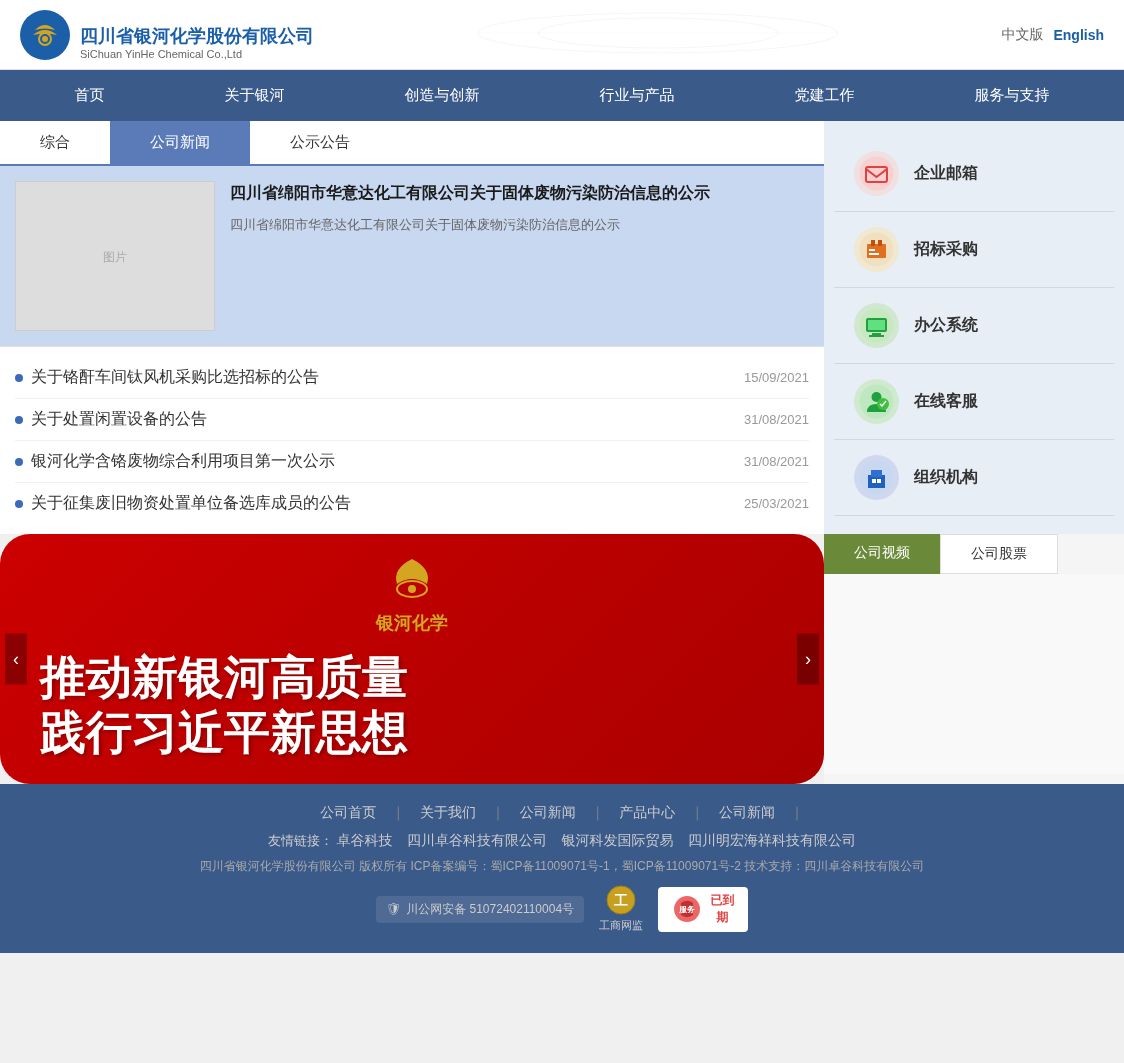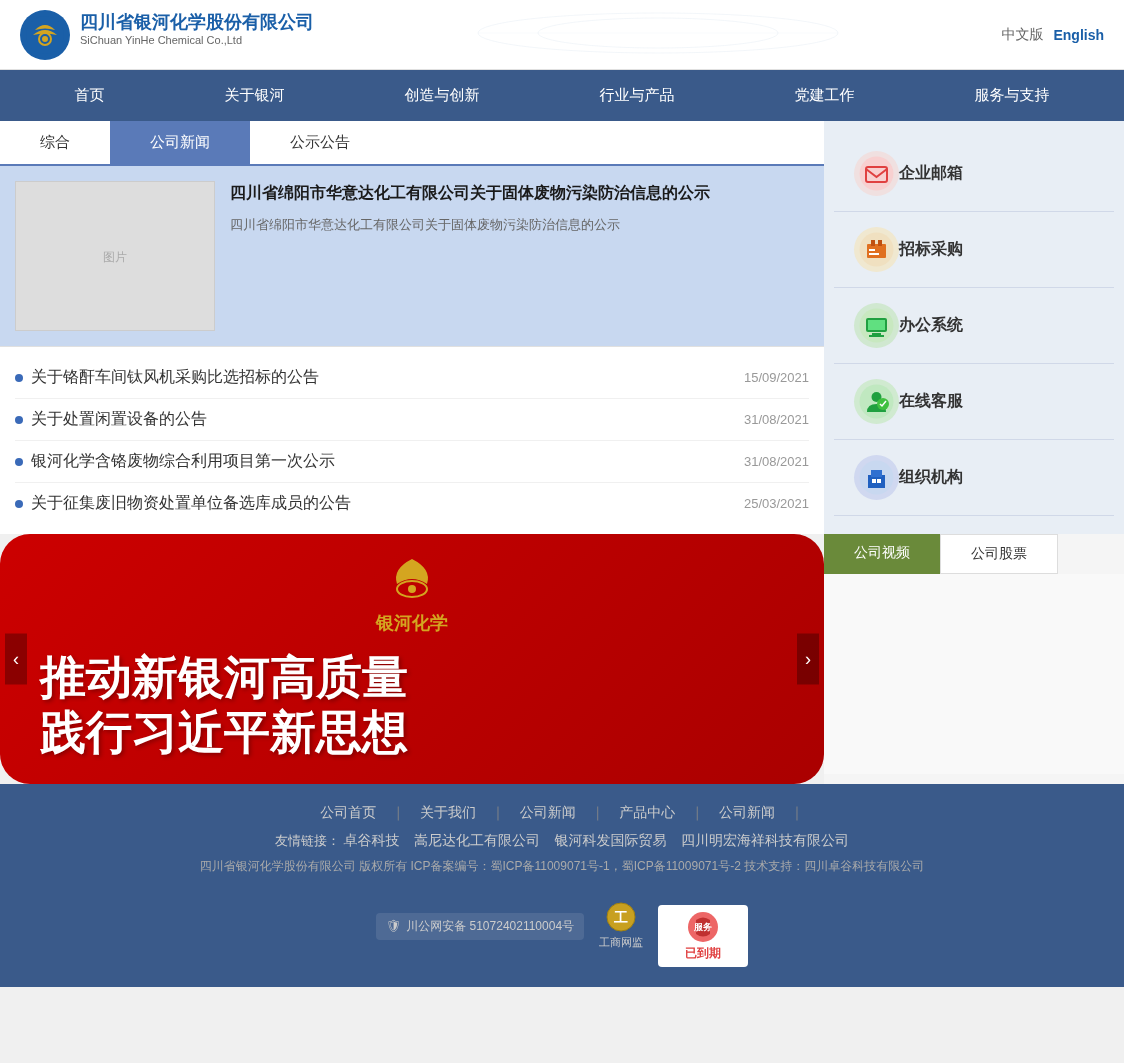--- a/index.html
+++ b/index.html
@@ -1,20 +1,20 @@
 <!DOCTYPE html>
 <html><head>
   <meta charset="utf-8">
   <style>
     * { margin: 0; padding: 0; box-sizing: border-box; }
     body { font-family: "Microsoft YaHei", Arial, sans-serif; font-size: 14px; background: #f0f0f0; width: 1124px; }
 
     
     .header { background: white; display: flex; align-items: center; justify-content: space-between; padding: 8px 20px; border-bottom: 1px solid #e0e0e0; }
-    .logo-area { display: flex; align-items: flex-start; gap: 10px; }
+    .logo-area { display: flex; align-items: flex-end; gap: 10px; }
     .logo-icon { width: 50px; height: 50px; background: #1a5fa8; border-radius: 50%; display: flex; align-items: center; justify-content: center; color: white; font-size: 20px; font-weight: bold; }
     .logo-text { display: flex; flex-direction: column; }
     .logo-cn { font-size: 18px; font-weight: bold; color: #1a5fa8; }
     .logo-en { font-size: 11px; color: #666; }
     .lang-switcher { display: flex; gap: 10px; align-items: center; font-size: 14px; }
     .lang-cn { color: #333; }
     .lang-en { color: #1a5fa8; font-weight: bold; }
 
     
     .nav { background: #3a5a8a; display: flex; justify-content: center; }
@@ -40,21 +40,21 @@
     
     .news-list { padding: 10px 15px; background: white; }
     .news-item { display: flex; justify-content: space-between; align-items: center; padding: 10px 0; border-bottom: 1px solid #f0f0f0; }
     .news-item:last-child { border-bottom: none; }
     .news-dot { width: 8px; height: 8px; background: #3a6ab8; border-radius: 50%; flex-shrink: 0; margin-right: 8px; }
     .news-title { color: #333; font-size: 16px; flex: 1; cursor: pointer; }
     .news-date { color: #999; font-size: 13px; margin-left: 10px; white-space: nowrap; }
 
     
     .sidebar-items { padding: 15px 10px; }
-    .sidebar-item { display: flex; align-items: center; gap: 0; padding: 15px 20px; cursor: pointer; border-bottom: 1px solid #d0d8e8; }
+    .sidebar-item { display: flex; align-items: center; gap: 15px; padding: 15px 20px; cursor: pointer; border-bottom: 1px solid #d0d8e8; }
     .sidebar-icon { width: 45px; height: 45px; border-radius: 50%; display: flex; align-items: center; justify-content: center; font-size: 22px; flex-shrink: 0; }
     .sidebar-label { font-size: 16px; color: #333; font-weight: bold; }
 
     
     .banner-section { display: flex; gap: 0; margin-top: 0; }
     .banner-left { flex: 1; position: relative; background: #cc0000; min-height: 250px; overflow: hidden; border-radius: 30px; }
     .banner-content { padding: 20px 40px; color: white; }
     .banner-logo { text-align: center; color: #d4a520; font-size: 22px; font-weight: bold; margin-bottom: 15px; }
     .banner-text { font-size: 46px; font-weight: 900; color: white; line-height: 1.2; text-shadow: 2px 2px 4px rgba(0,0,0,0.3); }
     .banner-arrow-left { position: absolute; left: 5px; top: 50%; transform: translateY(-50%); background: rgba(0,0,0,0.3); color: white; border: none; padding: 15px 8px; cursor: pointer; font-size: 18px; }
@@ -266,40 +266,40 @@
     <span class="footer-sep">｜</span>
     <span class="footer-link">产品中心</span>
     <span class="footer-sep">｜</span>
     <span class="footer-link">公司新闻</span>
     <span class="footer-sep">｜</span>
   </div>
   <div class="footer-friends">
     <span>友情链接：</span>
     <span class="footer-link">卓谷科技</span>
     <span> &nbsp;&nbsp;</span>
-    <span class="footer-link">嵩尼达化工有限公司</span>
+    <span class="footer-link">四川卓谷科技有限公司</span>
     <span> &nbsp;&nbsp;</span>
     <span class="footer-link">银河科发国际贸易</span>
     <span> &nbsp;&nbsp;</span>
     <span class="footer-link">四川明宏海祥科技有限公司</span>
   </div>
   <div class="footer-icp">四川省银河化学股份有限公司  版权所有  ICP备案编号：蜀ICP备11009071号-1，蜀ICP备11009071号-2 技术支持：四川卓谷科技有限公司</div>
   <div class="footer-badges">
     <div class="badge-police">
       <span>🛡</span>
       <span>川公网安备 51072402110004号</span>
     </div>
     <div style="display:flex; flex-direction:column; align-items:center; gap:3px;">
       <svg width="30" height="30" viewBox="0 0 30 30">
         <circle cx="15" cy="15" r="14" fill="#c8a020" stroke="#a08010" stroke-width="1"></circle>
         <text x="15" y="20" text-anchor="middle" fill="white" font-size="14" font-weight="bold">工</text>
       </svg>
       <span style="color:#ccc; font-size:11px;">工商网监</span>
     </div>
-    <div style="background:white; border-radius:4px; padding:5px 10px; display:flex; flex-direction:column; align-items:center; width:90px;margin-top:20px;">
+    <div style="background:white; border-radius:4px; padding:5px 10px; display:flex; flex-direction:row; align-items:center; width:90px;">
       <svg width="45" height="35" viewBox="0 0 45 35">
         <circle cx="22" cy="17" r="15" fill="#e84040" opacity="0.8"></circle>
         <path d="M15,10 Q22,5 29,10 L29,24 Q22,29 15,24Z" fill="#c03030"></path>
         <text x="22" y="20" text-anchor="middle" fill="white" font-size="9" font-weight="bold">服务</text>
       </svg>
       <span style="color:#e04040; font-size:12px; font-weight:bold;">已到期</span>
     </div>
   </div>
 </footer>
 

